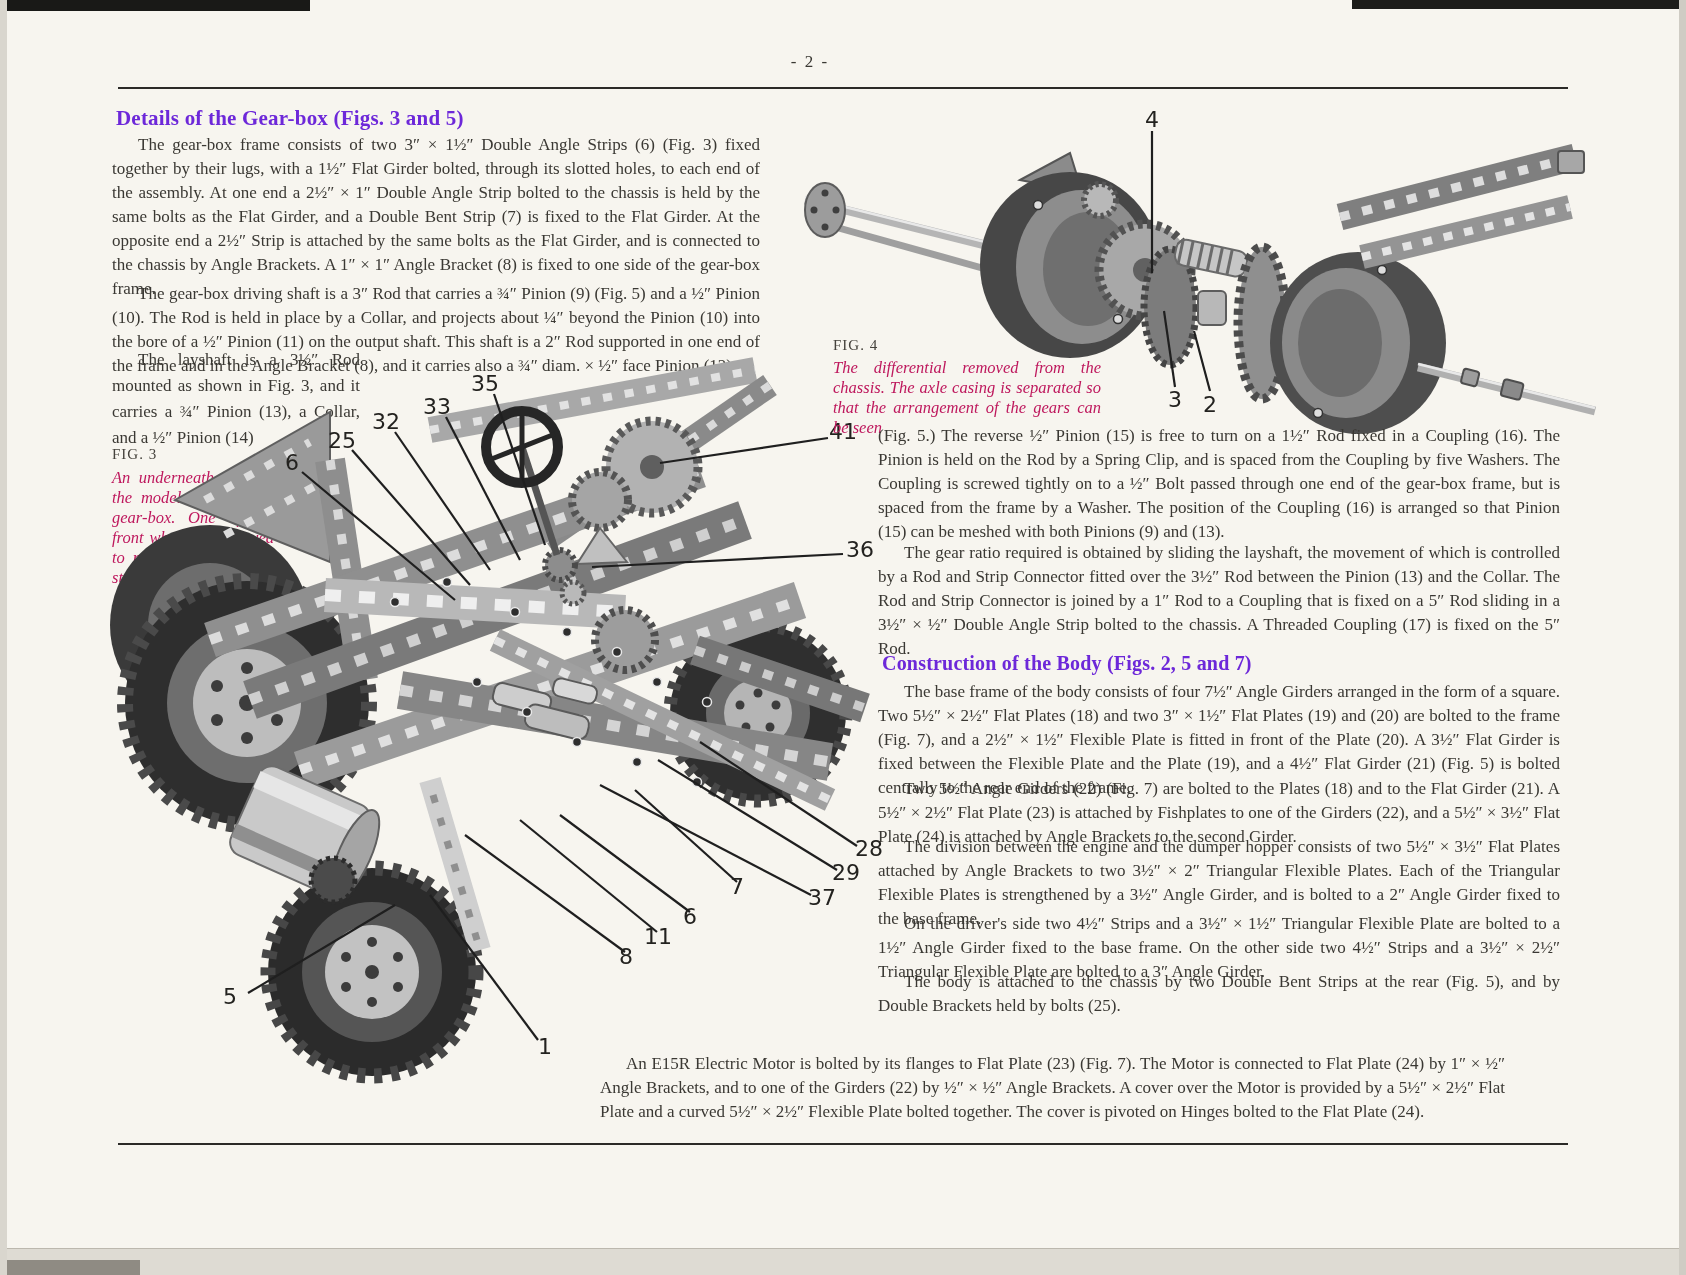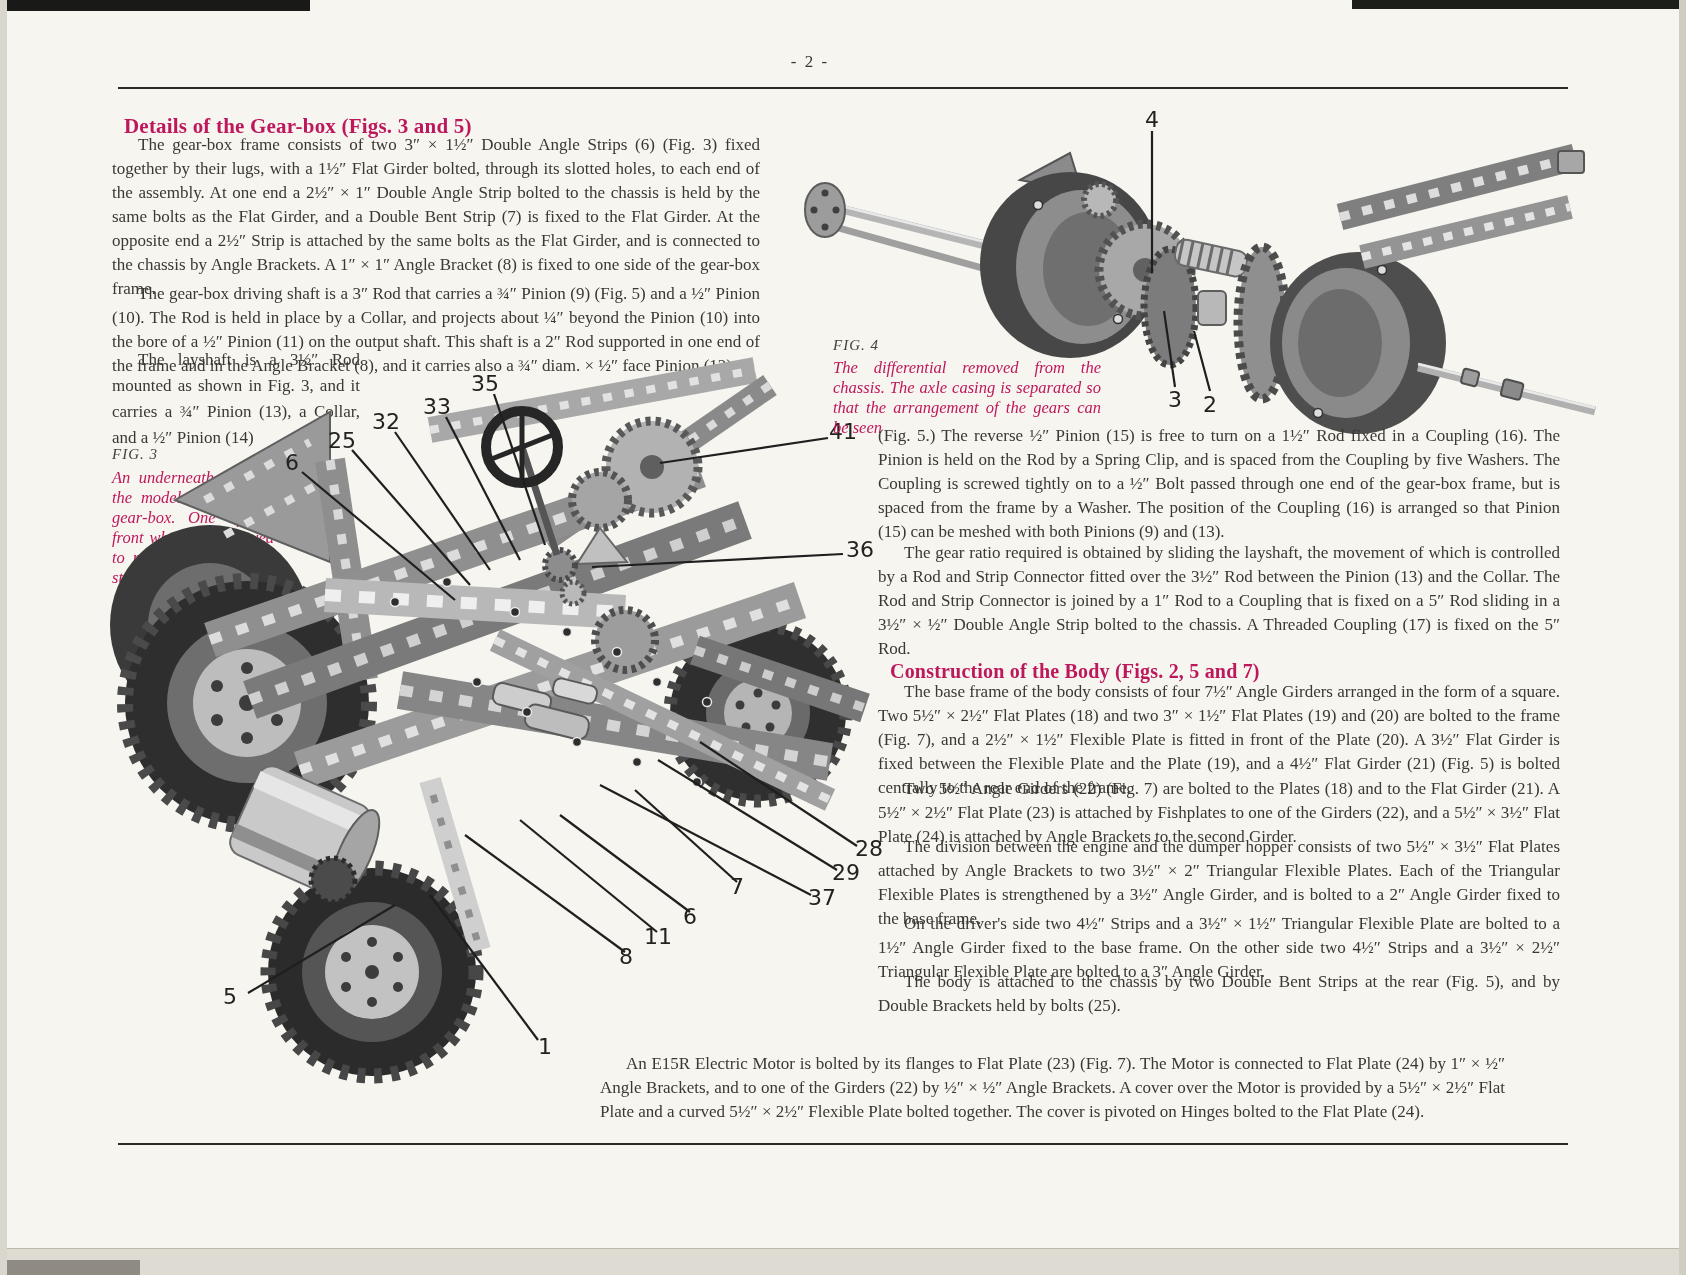--- a/index.html
+++ b/index.html
@@ -2,24 +2,24 @@
 <html><head>
 <meta charset="utf-8">
 <style>
   html,body{margin:0;padding:0;background:#d8d5cd;}
   .page{position:relative;width:1686px;height:1275px;background:#f7f5ef;overflow:hidden;
         font-family:"Liberation Serif","DejaVu Serif",serif;color:#33312d;}
   .artifact{position:absolute;}
   .rule{position:absolute;left:118px;width:1450px;height:2px;background:#2b2a27;}
   .pagenum{position:absolute;top:52px;left:740px;width:140px;text-align:center;
            font-size:17px;letter-spacing:2px;color:#3a3833;}
-  h2.head{position:absolute;margin:12px;font-size:21px;font-weight:bold;color:#be185d;letter-spacing:.2px;}
+  h2.head{position:absolute;margin:4px;font-size:21px;font-weight:bold;color:#6d28d9;letter-spacing:.2px;}
   .para{position:absolute;text-align:justify;font-size:17px;line-height:24px;color:#3a3833;}
   .indent{text-indent:26px;}
-  .figlabel{font-size:15px;letter-spacing:1px;color:#45423c;font-style:italic;}
+  .figlabel{font-size:15px;letter-spacing:1px;color:#45423c;}
   .caption{position:absolute;font-style:italic;font-size:16.5px;line-height:20px;color:#be185d;text-align:justify;}
   .num{position:absolute;transform:translate(-50%,-50%);font-family:"DejaVu Sans","Liberation Sans",sans-serif;
        font-size:22px;color:#23221f;white-space:nowrap;}
   svg{position:absolute;}
 </style>
 </head>
 <body>
 
 <div class="page">
 

